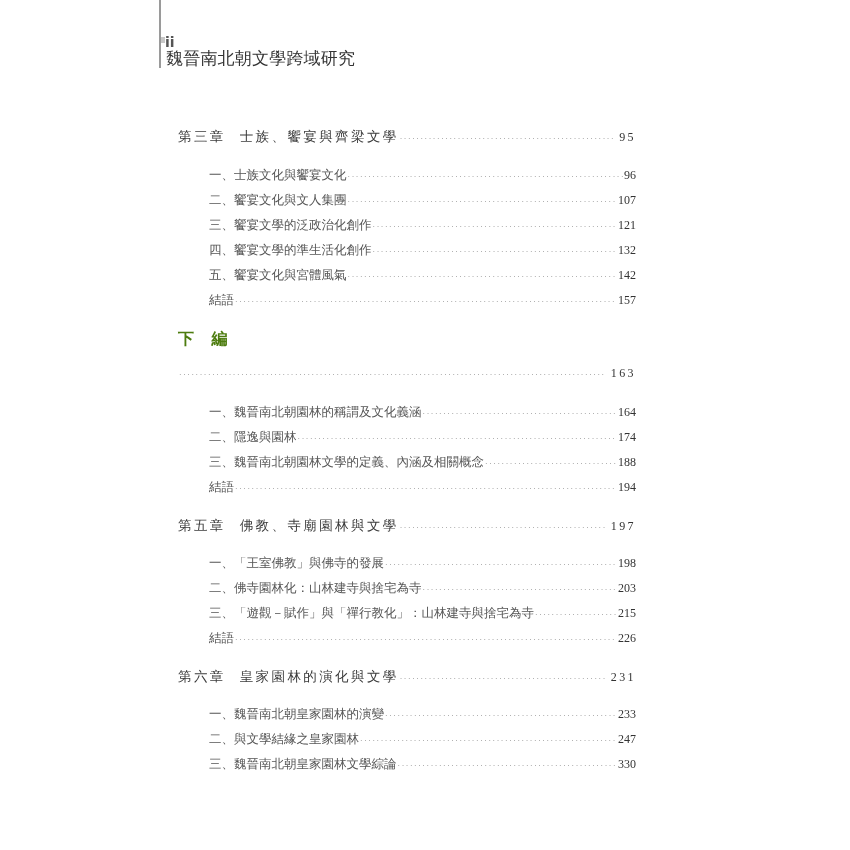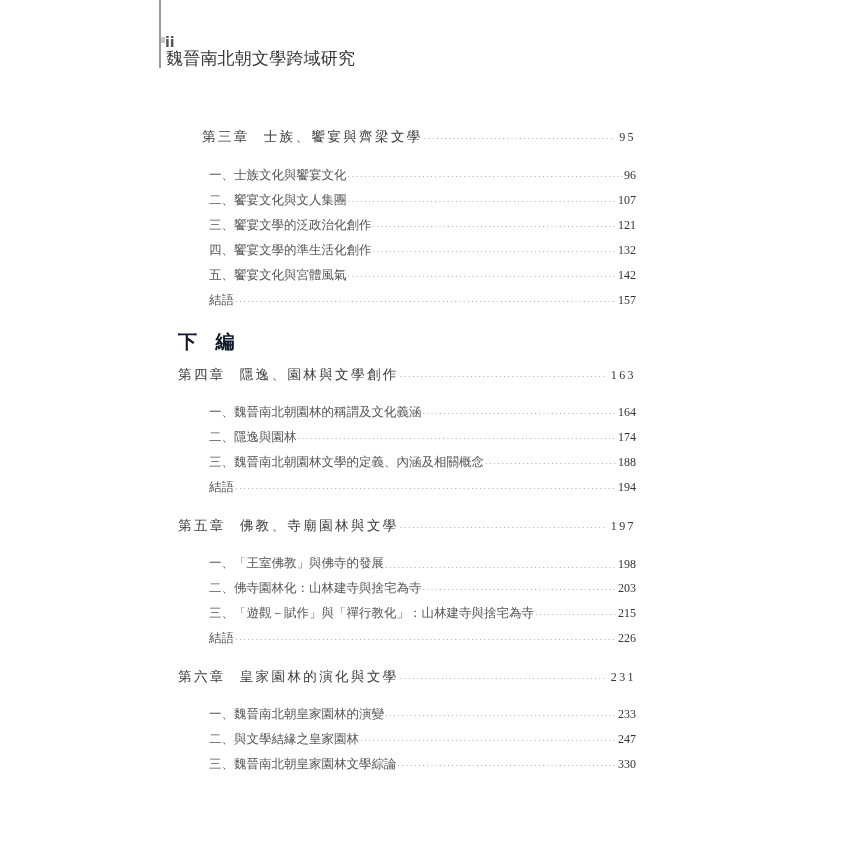--- a/index.html
+++ b/index.html
@@ -15,33 +15,33 @@
   .row { position: absolute; left: 0; right: 0; display: flex; align-items: baseline; white-space: nowrap; }
   .row .lbl { flex: 0 0 auto; }
   .row .dots { flex: 1 1 auto; overflow: hidden; margin: 0 1px; color: #8a8a8a; font-size: 8px; letter-spacing: 1.6px; }
   .row .dots::before { content: "································································································································"; }
   .row .num { flex: 0 0 auto; font-family: "Liberation Serif", serif; font-size: 12px; color: #333; }
   .chapter { font-size: 13.5px; color: #3a3a3a; letter-spacing: 2.4px; }
   .chapter .ch-no { margin-right: 14px; }
   .chapter .num { margin-left: 4px; }
   .section { left: 31px; font-size: 12.5px; color: #555; }
   .part { position: absolute; left: 178px; font-family: "DejaVu Sans", sans-serif; font-weight: bold;
-          font-size: 19px; color: #0f172a; letter-spacing: 6px; }
+          font-size: 16px; color: #4d7c0f; letter-spacing: 6px; }
 </style>
 </head>
 <body>
 
 <div class="spine"></div>
 <div class="pg-dot"></div>
 <div class="pg-mark">ii</div>
 <div class="running-title">魏晉南北朝文學跨域研究</div>
 
 <div class="toc">
 
-  <div class="row chapter" style="top:128px;margin-left:24px;">
+  <div class="row chapter" style="top:128px;">
     <span class="lbl"><span class="ch-no">第三章</span><span>士族、饗宴與齊梁文學</span></span>
     <span class="dots"></span>
     <span class="num">95</span>
   </div>
   <div class="row section" style="top:167px;">
     <span class="lbl">一、士族文化與饗宴文化</span>
     <span class="dots"></span>
     <span class="num">96</span>
   </div>
   <div class="row section" style="top:192px;">
@@ -64,21 +64,20 @@
     <span class="dots"></span>
     <span class="num">142</span>
   </div>
   <div class="row section" style="top:292px;">
     <span class="lbl">結語</span>
     <span class="dots"></span>
     <span class="num">157</span>
   </div>
 
   <div class="row chapter" style="top:366px;">
-    <span class="lbl"><span class="ch-no">第四章</span><span>隱逸、園林與文學創作</span></span>
     <span class="dots"></span>
     <span class="num">163</span>
   </div>
   <div class="row section" style="top:404px;">
     <span class="lbl">一、魏晉南北朝園林的稱謂及文化義涵</span>
     <span class="dots"></span>
     <span class="num">164</span>
   </div>
   <div class="row section" style="top:429px;">
     <span class="lbl">二、隱逸與園林</span>
@@ -94,21 +93,21 @@
     <span class="lbl">結語</span>
     <span class="dots"></span>
     <span class="num">194</span>
   </div>
 
   <div class="row chapter" style="top:517px;">
     <span class="lbl"><span class="ch-no">第五章</span><span>佛教、寺廟園林與文學</span></span>
     <span class="dots"></span>
     <span class="num">197</span>
   </div>
-  <div class="row section" style="top:555px;align-items:flex-end;">
+  <div class="row section" style="top:555px;">
     <span class="lbl">一、「王室佛教」與佛寺的發展</span>
     <span class="dots"></span>
     <span class="num">198</span>
   </div>
   <div class="row section" style="top:580px;">
     <span class="lbl">二、佛寺園林化：山林建寺與捨宅為寺</span>
     <span class="dots"></span>
     <span class="num">203</span>
   </div>
   <div class="row section" style="top:605px;">

